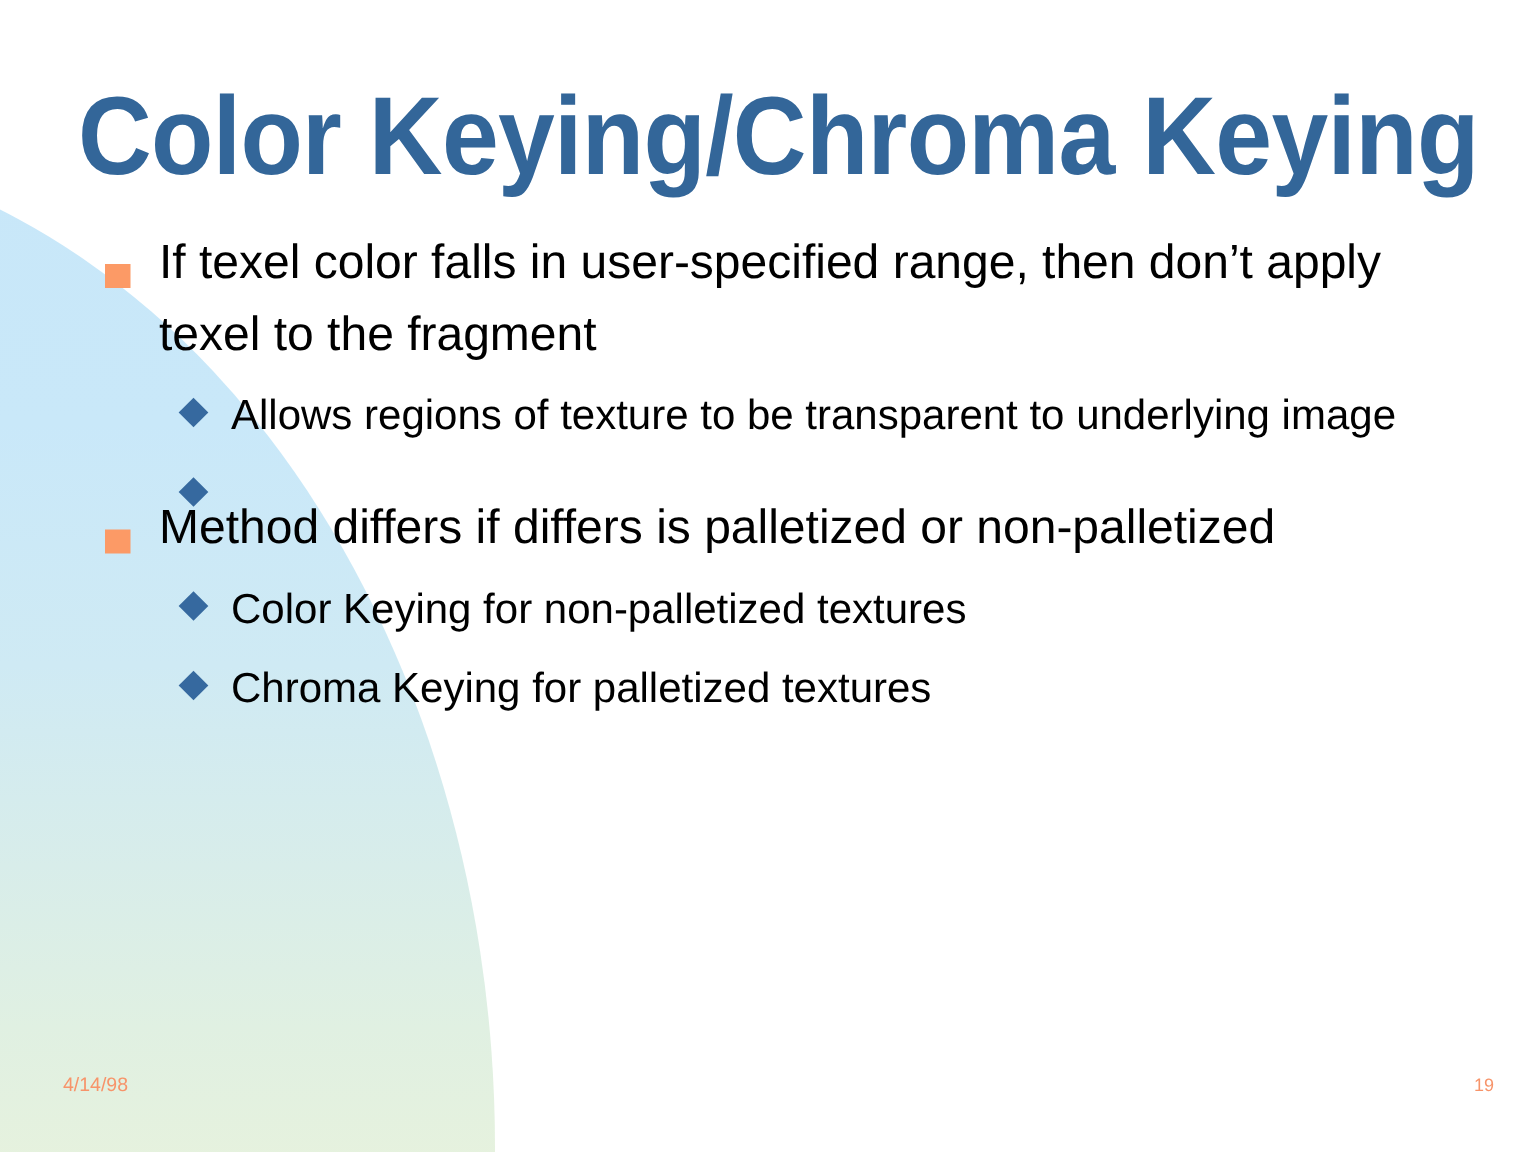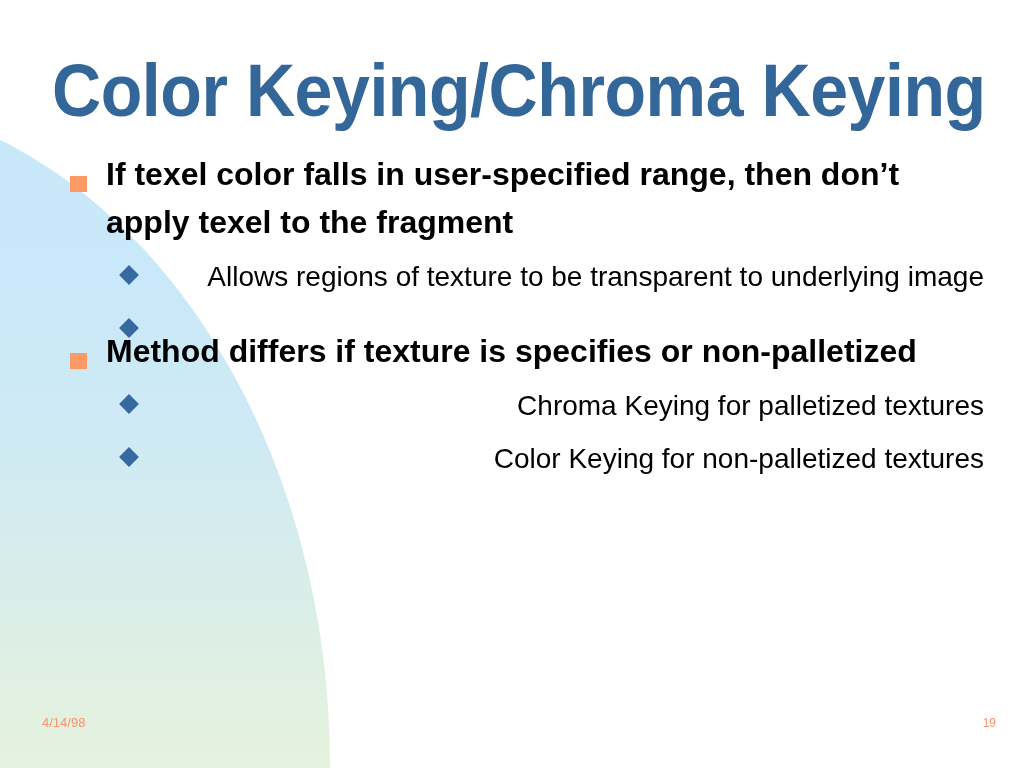--- a/index.html
+++ b/index.html
@@ -71,36 +71,35 @@
     width: 1024px;
   }
 
   .lvl1 {
     position: relative;
     margin: 0 0 0 0;
     padding: 0 60px 0 106px;
     color: #000000;
     font-size: 32px;
     line-height: 48px;
-    font-weight: bold;
+    font-weight: normal;
   }
 
   .lvl1 .marker {
     position: absolute;
     left: 70px;
     top: 26px;
     width: 17px;
     height: 16px;
     background: #fc9a66;
   }
 
   .sublist {
     margin: 8px 0 0 0;
     padding: 0;
-    text-align: right;
   }
 
   .lvl2 {
     position: relative;
     padding: 0 40px 0 154px;
     color: #000000;
     font-size: 28px;
     line-height: 45px;
     font-weight: normal;
   }
@@ -159,30 +158,30 @@
       </div>
       <div class="lvl2">
         <span class="marker-d"></span>
       </div>
     </div>
 
     <div class="group-gap"></div>
 
     <div class="lvl1">
       <span class="marker"></span>
-      <span>Method differs if texture is specifies or non-palletized</span>
+      <span>Method differs if differs is palletized or non-palletized</span>
     </div>
     <div class="sublist">
       <div class="lvl2">
         <span class="marker-d"></span>
-        <span>Chroma Keying for palletized textures</span>
+        <span>Color Keying for non-palletized textures</span>
       </div>
       <div class="lvl2">
         <span class="marker-d"></span>
-        <span>Color Keying for non-palletized textures</span>
+        <span>Chroma Keying for palletized textures</span>
       </div>
     </div>
 
   </div>
 
   <div id="footer-date">4/14/98</div>
 
   <div id="footer-page">19</div>
 
 </div>

